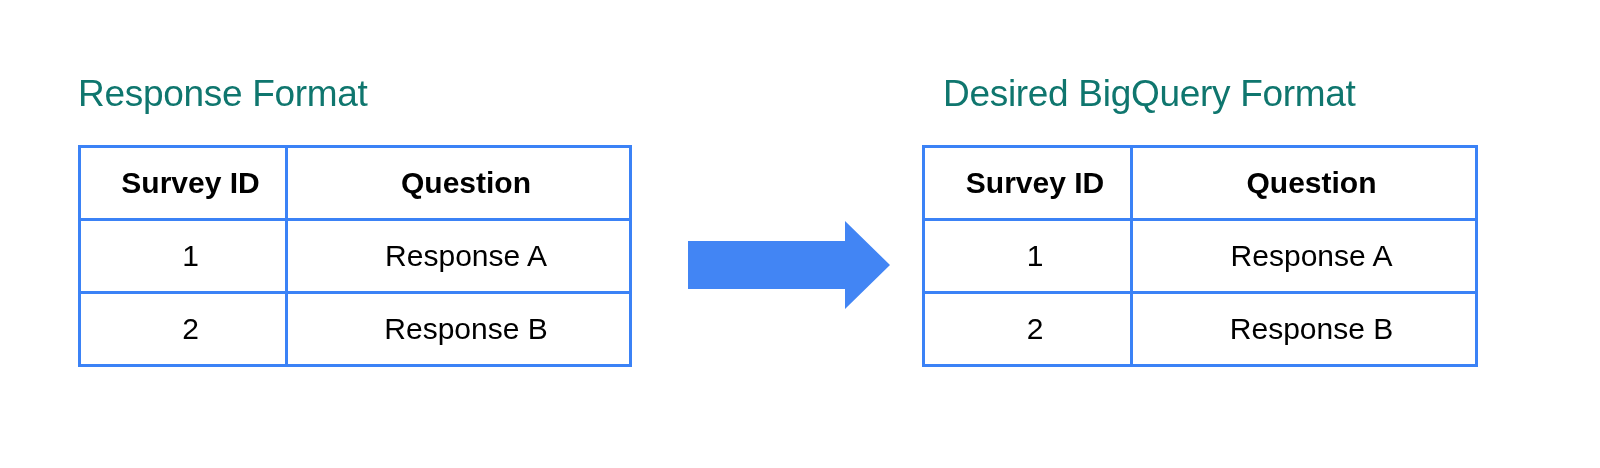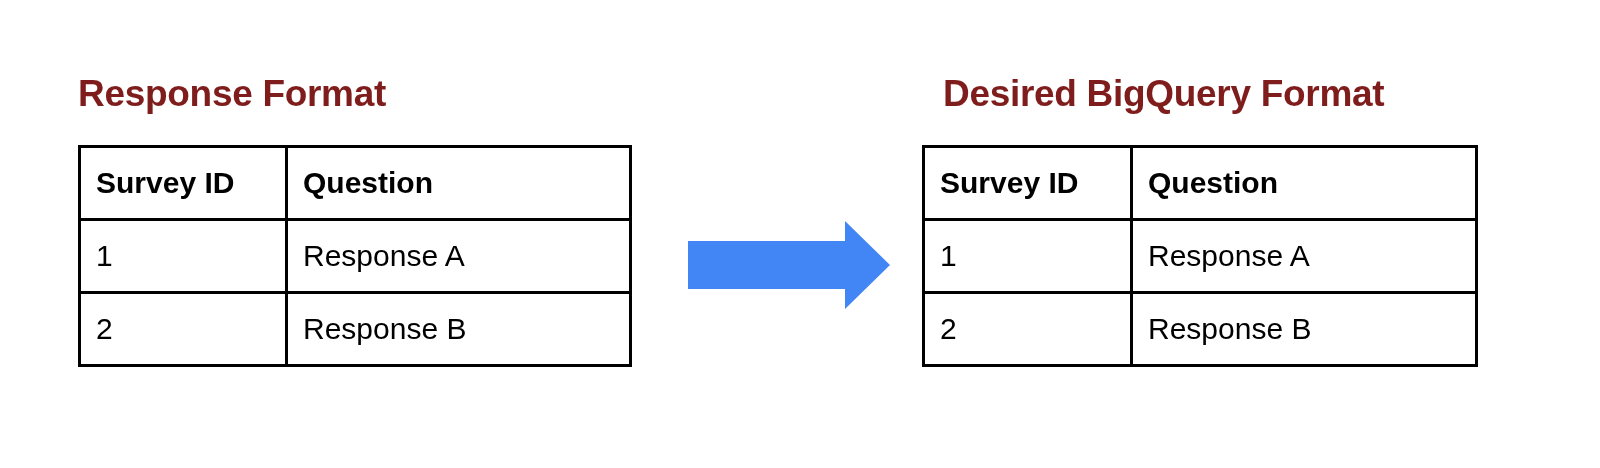--- a/index.html
+++ b/index.html
@@ -29,25 +29,25 @@
     top: 0;
   }
   .panel--left  { left: 78px;  width: 560px; }
   .panel--right { left: 922px; width: 560px; }
 
   .panel-title {
     position: absolute;
     top: 72px;
     left: 0;
     font-size: 37px;
-    font-weight: bold;
+    font-weight: normal;
     line-height: 44px;
     letter-spacing: -0.3px;
     white-space: nowrap;
-    color: #7f1d1d;
+    color: #0f766e;
     text-align: center;
   }
   .panel--right .panel-title { left: 13px; margin-left: 8px; }
 
   
   .data-table {
     position: absolute;
     top: 145px;
     left: 0;
     border-collapse: collapse;
@@ -55,24 +55,24 @@
     background: #ffffff;
   }
   .panel--left  .data-table { width: 554px; }
   .panel--right .data-table { width: 556px; }
 
   .data-table col.col-id   { width: 207px; }
   .panel--right .data-table col.col-id { width: 208px; }
 
   .data-table th,
   .data-table td {
-    border: 3px solid #000000;
+    border: 3px solid #3b82f6;
     padding: 0 0 0 15px;
     height: 70px;
-    text-align: left;
+    text-align: center;
     vertical-align: middle;
     font-size: 30px;
     line-height: 34px;
     color: #000000;
     background: #ffffff;
     white-space: nowrap;
     overflow: hidden;
   }
   .data-table th {
     font-weight: bold;

